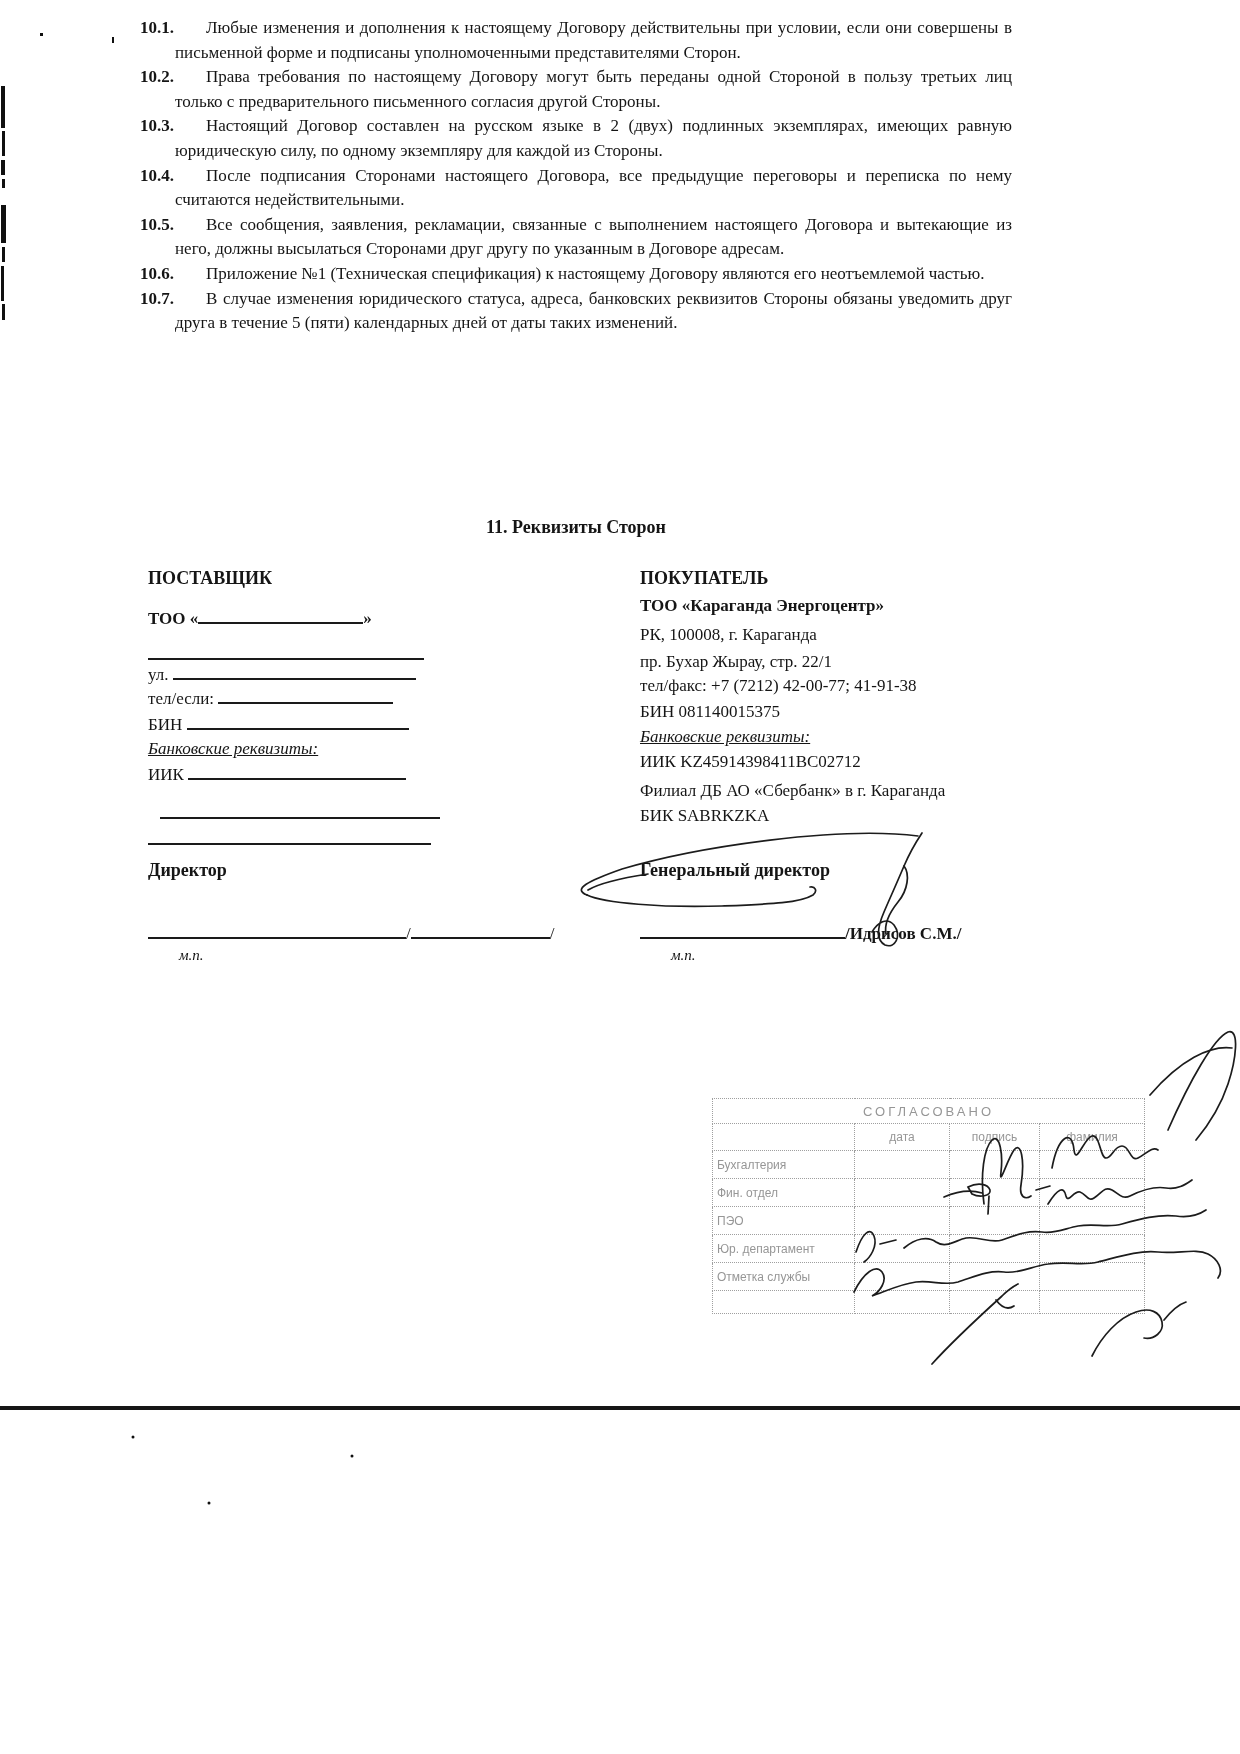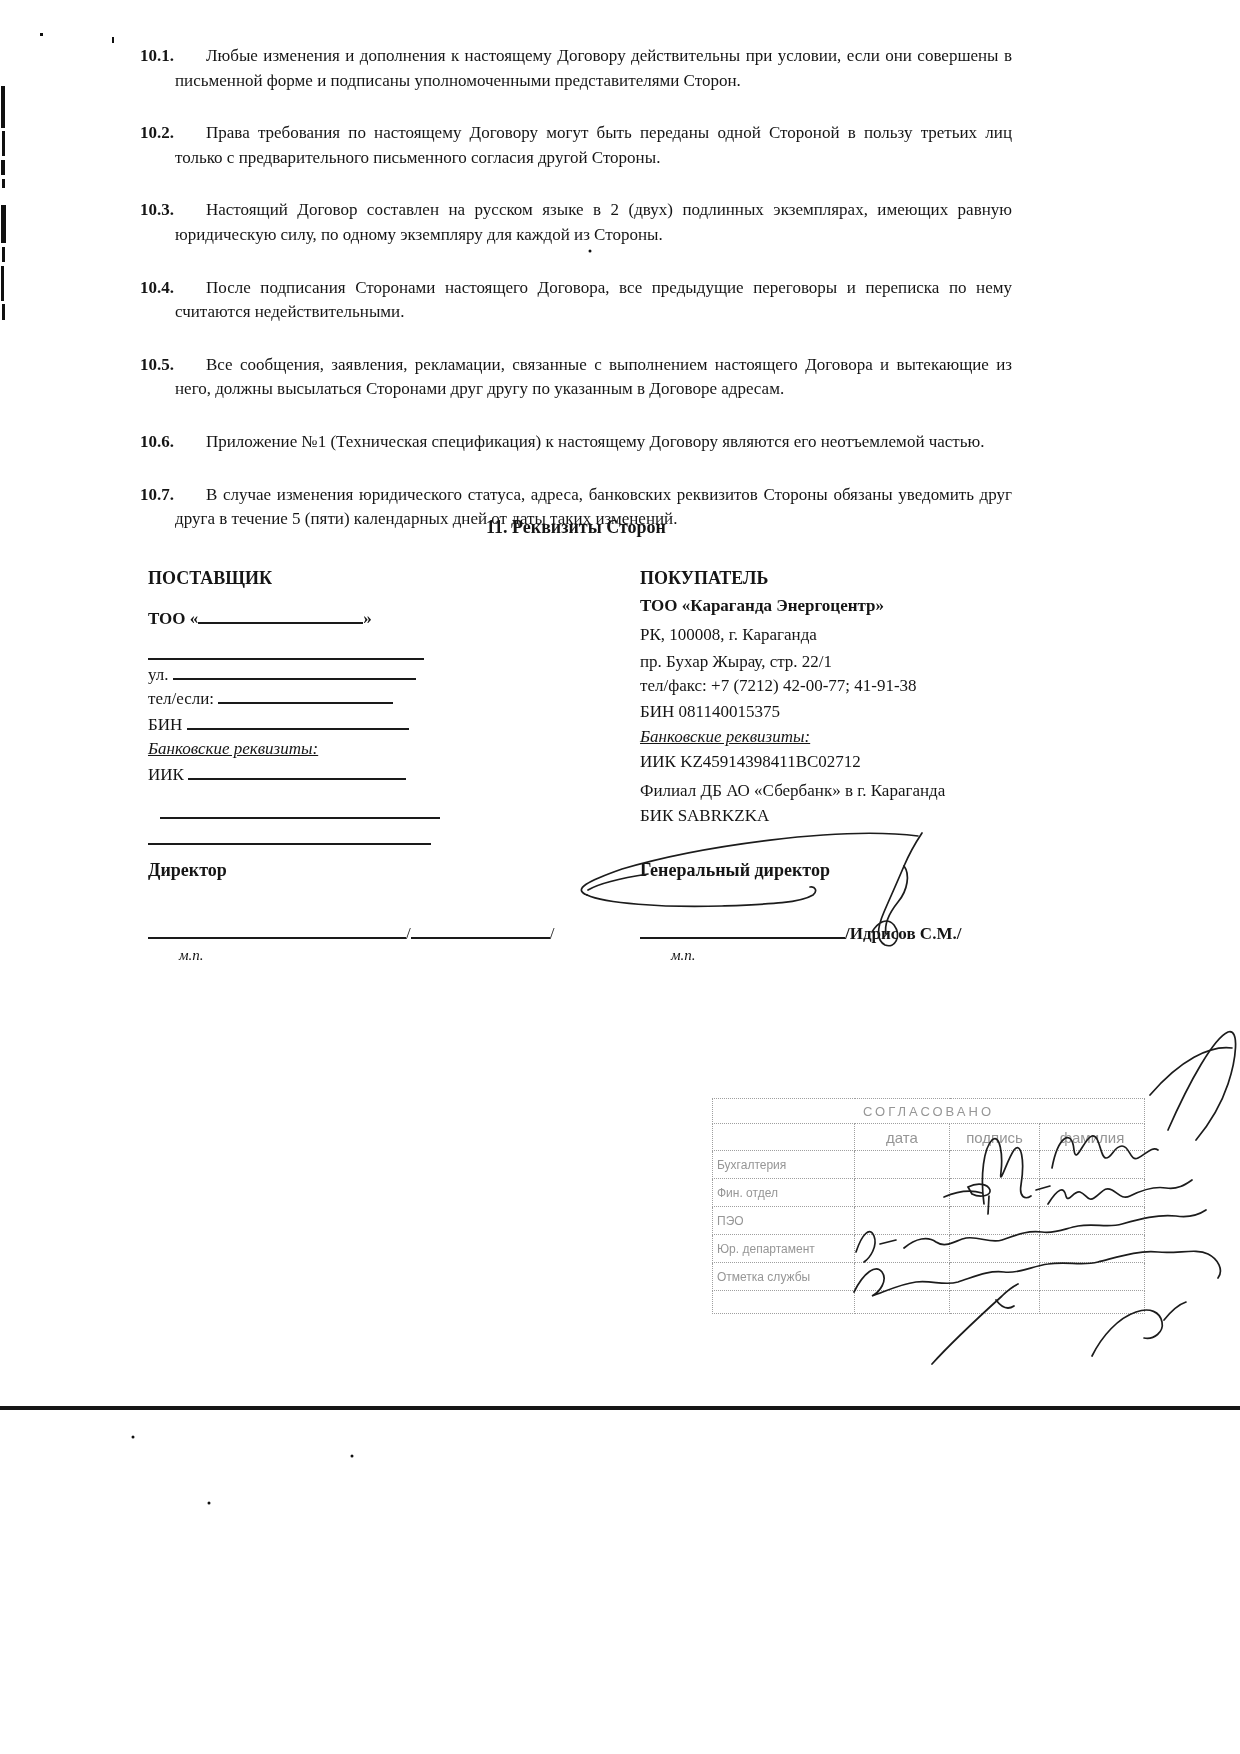--- a/index.html
+++ b/index.html
@@ -5,21 +5,21 @@
   html,body { margin:0; padding:0; background:#ffffff; }
   .page {
     position:relative; width:1240px; height:1754px; background:#ffffff;
     font-family:"Liberation Serif", serif; color:#151515; overflow:hidden;
   }
   
   .clauses {
     position:absolute; left:140px; top:16px; width:872px;
     font-size:17px; line-height:24.6px; text-align:justify;
   }
-  .clause { padding-left:35px; text-indent:-35px;margin-top:28px; }
+  .clause { padding-left:35px; text-indent:-35px; }
   .clause .num { display:inline-block; width:66px; text-indent:0; font-weight:bold; }
   
   .section-title {
     position:absolute; left:140px; top:517px; width:872px;
     text-align:center; font-weight:bold; font-size:18px;
   }
   
   .col { position:absolute; top:568px; font-size:17px; }
   .col-left  { left:148px; width:330px; }
   .col-right { left:640px; width:500px; }
@@ -39,21 +39,21 @@
     position:absolute; left:712px; top:1098px; width:432px;
     color:#848484; font-family:"Liberation Sans", sans-serif;
     filter:blur(0.35px); opacity:0.85;
   }
   .stamp table { border-collapse:collapse; width:432px; table-layout:fixed; }
   .stamp td {
     border:1px dotted #8f8f8f; font-size:12px; padding:2px 4px;
     overflow:hidden; white-space:nowrap;
   }
   .stamp .ttl { text-align:center; letter-spacing:3px; font-size:13px; height:20px; }
-  .stamp .ch { text-align:center; font-size:15px; height:22px; }
+  .stamp .ch { text-align:center; font-size:12px; height:22px; }
   .stamp .lbl { height:23px; }
   .stamp .empty-row td { height:18px; }
   
   .bottom-rule { position:absolute; left:0; top:1406px; width:1240px; height:4px; background:#161616; }
   
   .ink { position:absolute; left:0; top:0; width:1240px; height:1754px; pointer-events:none; }
   .ink path { fill:none; stroke:#1c1c1c; stroke-width:1.7; stroke-linecap:round; }
   .ink rect, .ink circle { fill:#101010; }
 </style>
 </head>

